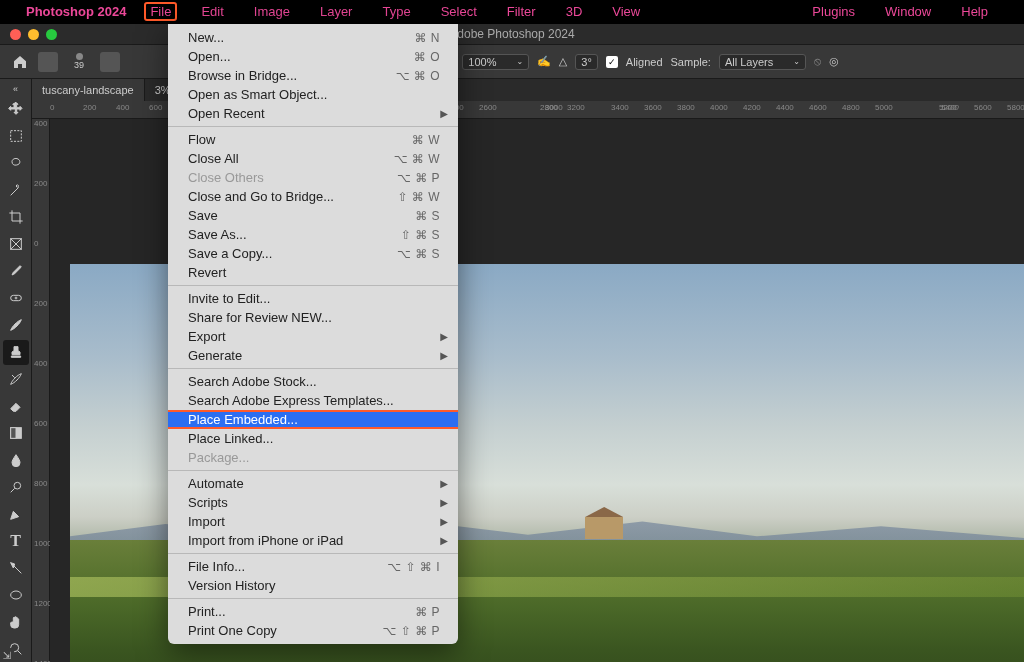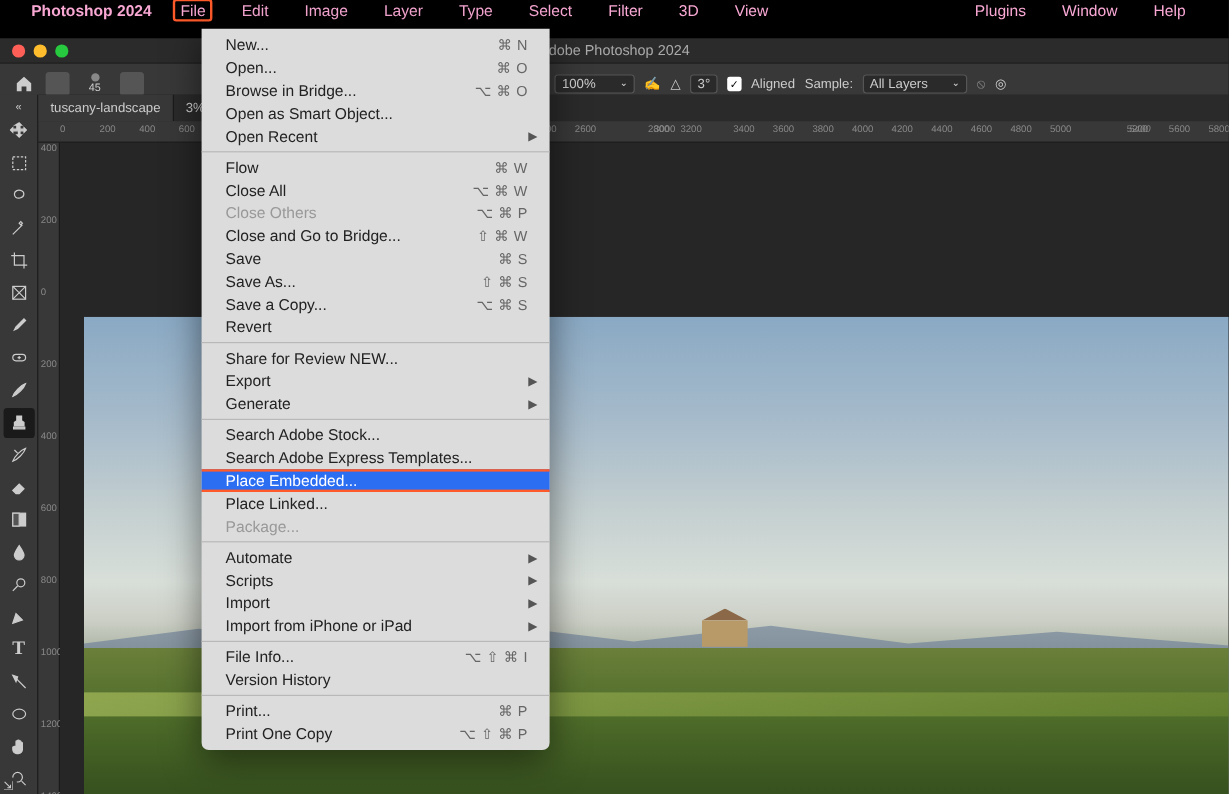--- a/index.html
+++ b/index.html
@@ -1,19 +1,19 @@
 <!DOCTYPE html>
 <html><head>
 <meta charset="utf-8">
 <style>
 * { margin: 0; padding: 0; box-sizing: border-box; font-family: -apple-system, BlinkMacSystemFont, "Segoe UI", sans-serif; }
 body { width: 1024px; height: 662px; background: #1a1a1a; overflow: hidden; position: relative; }
 
 
-.menubar { height: 24px; background: #000; display: flex; align-items: flex-end; padding: 16px 12px; color: #f9a8d4; font-size: 13px; }
+.menubar { height: 24px; background: #000; display: flex; align-items: flex-start; padding: 4px 12px; color: #ec4899; font-size: 13px; }
 .menubar .apple { margin-right: 14px; font-size: 14px; }
 .menubar .app-name { font-weight: 600; margin-right: 18px; }
 .menubar .menu-item { margin-right: 18px; cursor: default; padding: 2px 6px; }
 .menubar .menu-item.highlighted { border: 2px solid #ff5a2a; border-radius: 3px; padding: 0 4px; }
 .menubar .spacer { flex: 1; }
 
 
 .winbar { height: 20px; background: #2b2b2b; display: flex; align-items: center; padding: 0 10px; color: #aaa; font-size: 12px; position: relative; }
 .traffic { display: flex; gap: 7px; }
 .dot { width: 11px; height: 11px; border-radius: 50%; }
@@ -94,21 +94,21 @@
 
 <div class="optbar">
   <div class="opt-home">
       <svg viewBox="0 0 24 24" width="16" height="16" fill="#ccc">
         <path d="M3 11l9-8 9 8v10h-6v-6h-6v6H3z"></path>
       </svg>
     </div>
   <div class="opt-icon"></div>
   <div class="brush-prev">
     <div class="brush-dot"></div>
-    <span style="font-size:9px;color:#ccc">45</span>
+    <span style="font-size:9px;color:#ccc">39</span>
   </div>
   <div class="opt-icon"></div>
   <span style="margin-left:300px">Flow:</span>
   <div class="dropdown-sm">
       <span>100%</span>
       <span style="font-size:8px">⌄</span>
     </div>
   <div style="color:#ccc">✍</div>
   <span>△</span>
   <div class="dropdown-sm">
@@ -351,20 +351,23 @@
     </div>
     <div class="menu-row">
       <span class="label">Save a Copy...</span>
       <span class="shortcut">⌥ ⌘ S</span>
     </div>
     <div class="menu-row">
       <span class="label">Revert</span>
     </div>
     <div class="menu-sep"></div>
     <div class="menu-row">
+      <span class="label">Invite to Edit...</span>
+    </div>
+    <div class="menu-row">
       <span class="label">Share for Review NEW...</span>
     </div>
     <div class="menu-row">
       <span class="label">Export</span>
       <span class="submenu-arrow">▶</span>
     </div>
     <div class="menu-row">
       <span class="label">Generate</span>
       <span class="submenu-arrow">▶</span>
     </div>

